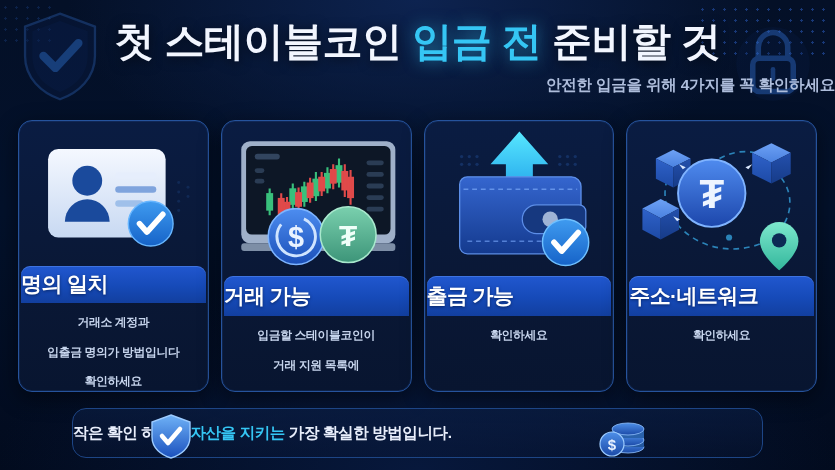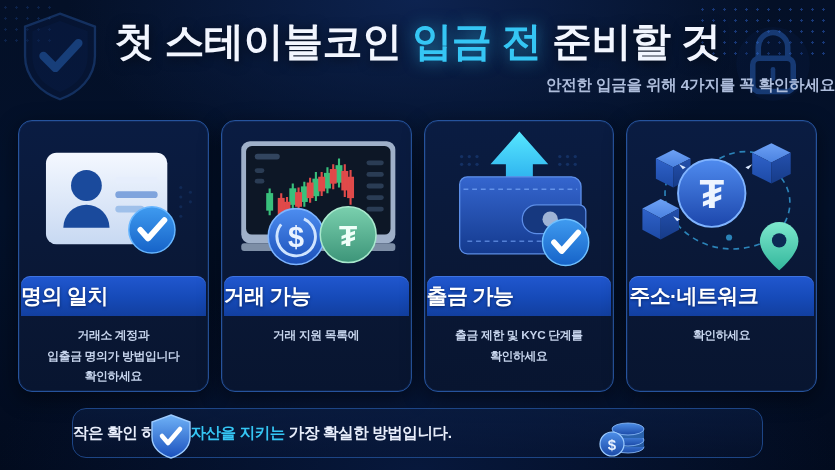--- a/index.html
+++ b/index.html
@@ -59,21 +59,21 @@
     background:linear-gradient(180deg,#2157cf 0%,#164ab8 55%,#123f9f 100%);
     border-radius:9px 9px 0 0; margin:0 2px;
     box-shadow:0 1px 0 rgba(120,170,255,.35) inset;
   }
   .card-title span {
     font-size:21px; font-weight:700; color:#fff; letter-spacing:-.6px;
     text-shadow:0 1px 3px rgba(0,20,60,.65);
   }
   .card-body {
     flex:1; display:flex; flex-direction:column; align-items:center;
-    justify-content:flex-start; padding-top:11px; gap:3px;
+    justify-content:flex-start; padding-top:11px; gap:12px;
   }
   .card-body p {
     font-size:11.8px; font-weight:600; color:#c6d4ec; line-height:1.5;
     letter-spacing:-.3px; text-align:center;
   }
 
   
   .footer {
     position:absolute; left:72px; top:408px; width:691px; height:50px;
     border:1px solid #1d4585; border-radius:14px;
@@ -224,20 +224,21 @@
         <g>
           <circle cx="131" cy="115" r="29" fill="url(#usdt)" stroke="#a8e8cd" stroke-width="1.6"></circle>
           <text x="131" y="127" text-anchor="middle" font-size="31" font-weight="700" fill="#f0fff9" font-family="Liberation Sans, sans-serif">₮</text>
         </g>
       </svg>
     </div>
     <div class="card-title">
       <span>거래 가능</span>
     </div>
     <div class="card-body">
+      <p>입금할 스테이블코인이</p>
       <p>거래 지원 목록에</p>
     </div>
   </div>
 
   <div class="card">
     <div class="art">
       <svg viewBox="0 0 196 155" width="100%" height="100%">
         <defs>
           <linearGradient id="arw" x1="0" y1="0" x2="0" y2="1">
             <stop offset="0" stop-color="#57e7ff"></stop>
@@ -274,21 +275,20 @@
         <path d="M116 84 h44 a7 7 0 0 1 7 7 v16 a7 7 0 0 1 -7 7 h-44 a15 15 0 0 1 0 -30 z" fill="#16387f" stroke="#5c8ee8" stroke-width="1.3"></path>
         <circle cx="130" cy="99" r="8" fill="#9fb4d6"></circle>
         <circle cx="146" cy="123" r="24" fill="url(#chk3)" stroke="#6fc0ff" stroke-width="1.5"></circle>
         <path d="M134 123 l8 9 l17 -19" fill="none" stroke="#fff" stroke-width="6" stroke-linecap="round" stroke-linejoin="round"></path>
       </svg>
     </div>
     <div class="card-title">
       <span>출금 가능</span>
     </div>
     <div class="card-body">
-      <p>출금 제한 및 KYC 단계를</p>
       <p>확인하세요</p>
     </div>
   </div>
 
   <div class="card">
     <div class="art">
       <svg viewBox="0 0 196 155" width="100%" height="100%">
         <defs>
           <linearGradient id="cubeT" x1="0" y1="0" x2="0" y2="1">
             <stop offset="0" stop-color="#6da1f5"></stop>

